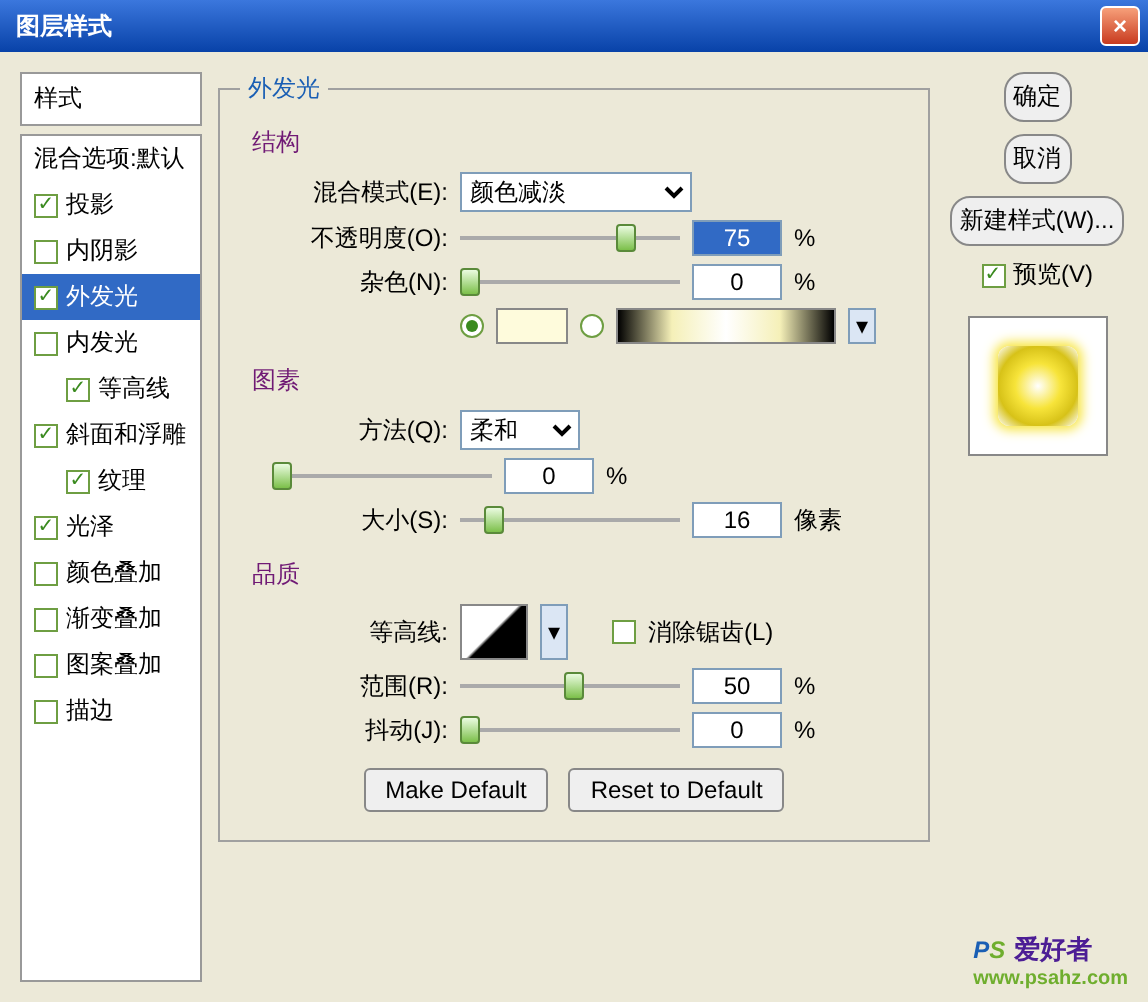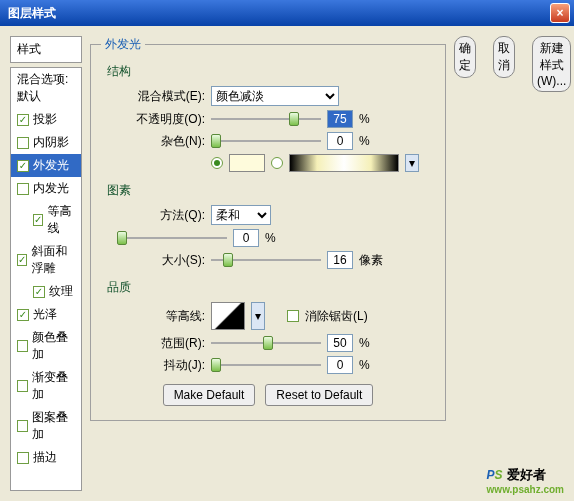--- a/index.html
+++ b/index.html
@@ -12,43 +12,43 @@
 .styles-label-box { border: 1px solid #999; background:#fff; padding: 4px 6px; margin-bottom: 4px; }
 .style-list { border: 1px solid #999; background:#fff; flex:1; overflow:hidden; }
 .style-item { padding: 3px 6px; display:flex; align-items:center; gap:4px; cursor:pointer; }
 .style-item.header { background:#fff; }
 .style-item.selected { background:#316ac5; color:#fff; }
 .chk { width:12px; height:12px; border:1px solid #6e9e42; display:inline-flex; align-items:center; justify-content:center; background:#fff; }
 .chk.checked::after { content:"✓"; color:#3a8a1f; font-size:10px; line-height:10px; }
 .mid-panel { flex:1; }
 fieldset { border:1px solid #a0a0a0; margin:0 0 8px 0; padding: 6px 10px 10px 10px; }
 legend { color:#1a5fb4; padding:0 4px; }
-.sub-label { color:#14532d; margin: 4px 0 6px 6px; }
+.sub-label { color:#701a75; margin: 4px 0 6px 6px; }
 .row { display:flex; align-items:center; margin:4px 16px; gap:6px; }
 .row label { width: 88px; text-align:right; }
 select { border:1px solid #7f9db9; height:20px; background:#fff; }
 .slider { flex:0 0 110px; height: 18px; position:relative; }
 .slider::before { content:""; position:absolute; left:0; right:0; top:8px; height:2px; background:#aaa; }
 .slider-thumb { position:absolute; top:2px; width:10px; height:14px; background:linear-gradient(#eafbe0,#7cc04a); border:1px solid #5a8a3a; border-radius:2px; }
-.numbox { width:26px; height:18px; border:1px solid #7f9db9; text-align:center; background:#fff; }
+.numbox { width:45px; height:18px; border:1px solid #7f9db9; text-align:center; background:#fff; }
 .numbox.sel { background:#316ac5; color:#fff; }
 .radio { width:12px; height:12px; border:1px solid #6e9e42; border-radius:50%; display:inline-flex; align-items:center; justify-content:center; background:#fff; }
 .radio.checked::after { content:""; width:6px; height:6px; background:#3a8a1f; border-radius:50%; }
 .swatch { width:36px; height:18px; border:1px solid #888; background:#fefbdc; }
 .gradient { width:110px; height:18px; border:1px solid #888; background:linear-gradient(to right,#000,#f5f0b8,#fff,#f5f0b8,#000); }
 .dd { width:14px; height:18px; border:1px solid #7f9db9; background:#dbe6f4; display:inline-flex; align-items:center; justify-content:center; }
 .contour-swatch { width:34px; height:28px; border:1px solid #888; background:linear-gradient(135deg,#fff 0%,#fff 48%,#000 52%,#000 100%); }
 .btn { border:1px solid #888; background:#efefef; padding:3px 10px; border-radius:3px; cursor:pointer; }
-.right-panel { width:110px; display:flex; flex-direction:row; gap:17px; align-items:flex-start; }
+.right-panel { width:110px; display:flex; flex-direction:column; gap:6px; align-items:center; }
 .rbtn { border:1px solid #888; background:#efefef; border-radius:10px; padding:3px 4px; text-align:center; cursor:pointer; }
 .preview-row { display:flex; align-items:center; gap:4px; justify-content:center; }
 .preview-box { width:70px; height:70px; border:1px solid #888; background:#fff; margin:6px auto 0; display:flex; align-items:center; justify-content:center; }
 .preview-glow { width:40px; height:40px; background:radial-gradient(circle,#fff 0%,#f7e43a 40%,#d7c218 70%,#fff 100%); border-radius:6px; box-shadow:0 0 6px 2px #f7e43a; }
 .watermark { position:absolute; right:10px; bottom:6px; font-size:16px; font-weight:bold; font-style:italic; }
-.watermark .p { color:#1a5fb4; } .watermark .s { color:#6fae2e; } .watermark .cn { color:#000000; font-size:13px; font-style:normal; }
+.watermark .p { color:#1a5fb4; } .watermark .s { color:#6fae2e; } .watermark .cn { color:#4c1d95; font-size:13px; font-style:normal; }
 .watermark .url { display:block; font-size:10px; color:#6fae2e; font-style:normal; text-align:right; }
 </style>
 </head>
 <body>
 
 <div class="titlebar">
   <span class="titlebar-text">图层样式</span>
   <div class="close-btn">×</div>
 </div>
 
@@ -113,21 +113,21 @@
     </div>
   </div>
 
   <div class="mid-panel">
     <fieldset>
       <legend>外发光</legend>
 
       <div class="sub-label">结构</div>
       <div class="row">
         <label>混合模式(E):</label>
-        <select style="width:128px"><option>颜色减淡</option></select>
+        <select style="width:116px"><option>颜色减淡</option></select>
       </div>
       <div class="row">
         <label>不透明度(O):</label>
         <div class="slider">
             <div class="slider-thumb" style="left:78px"></div>
           </div>
         <input class="numbox sel" value="75" style="">
         <span>%</span>
       </div>
       <div class="row">

